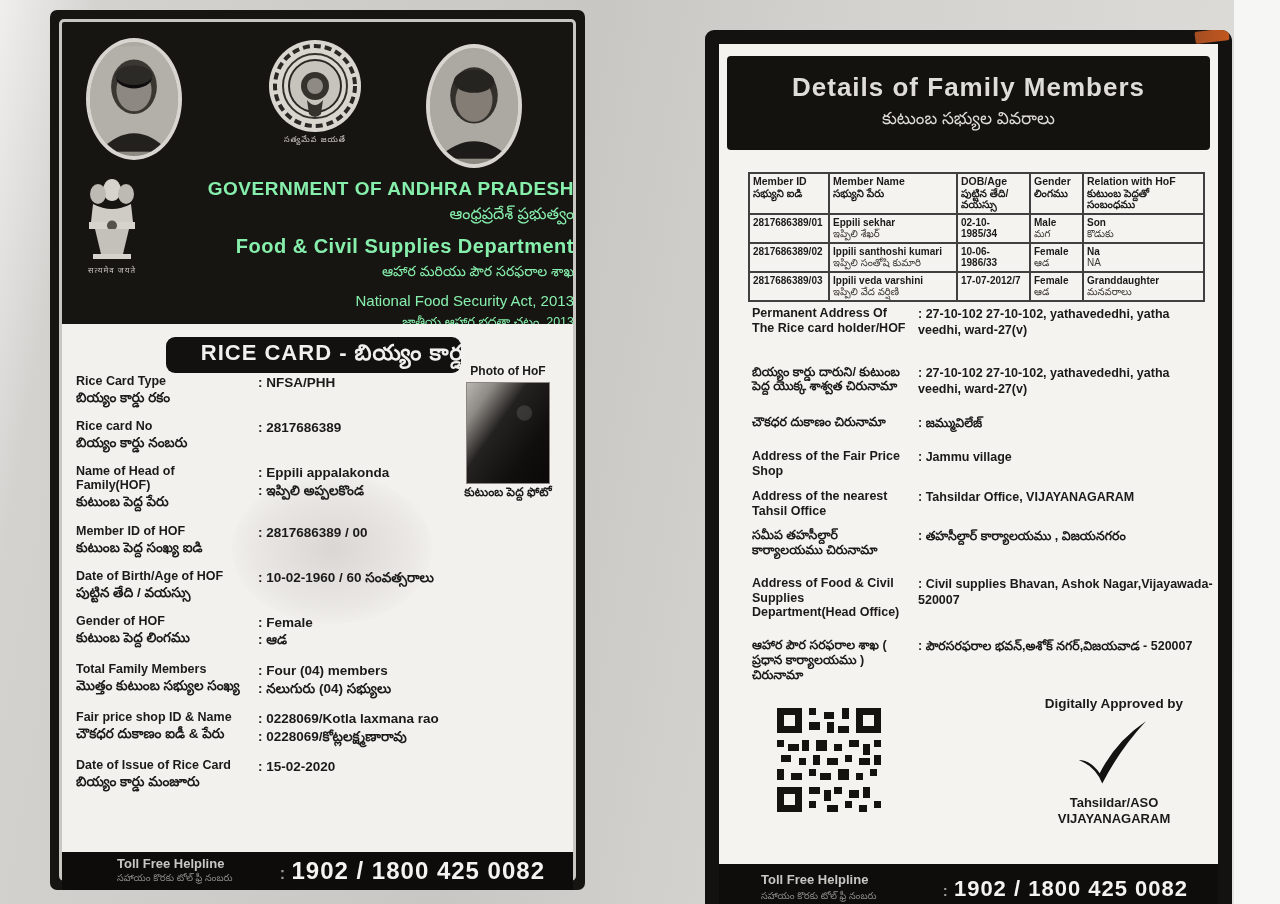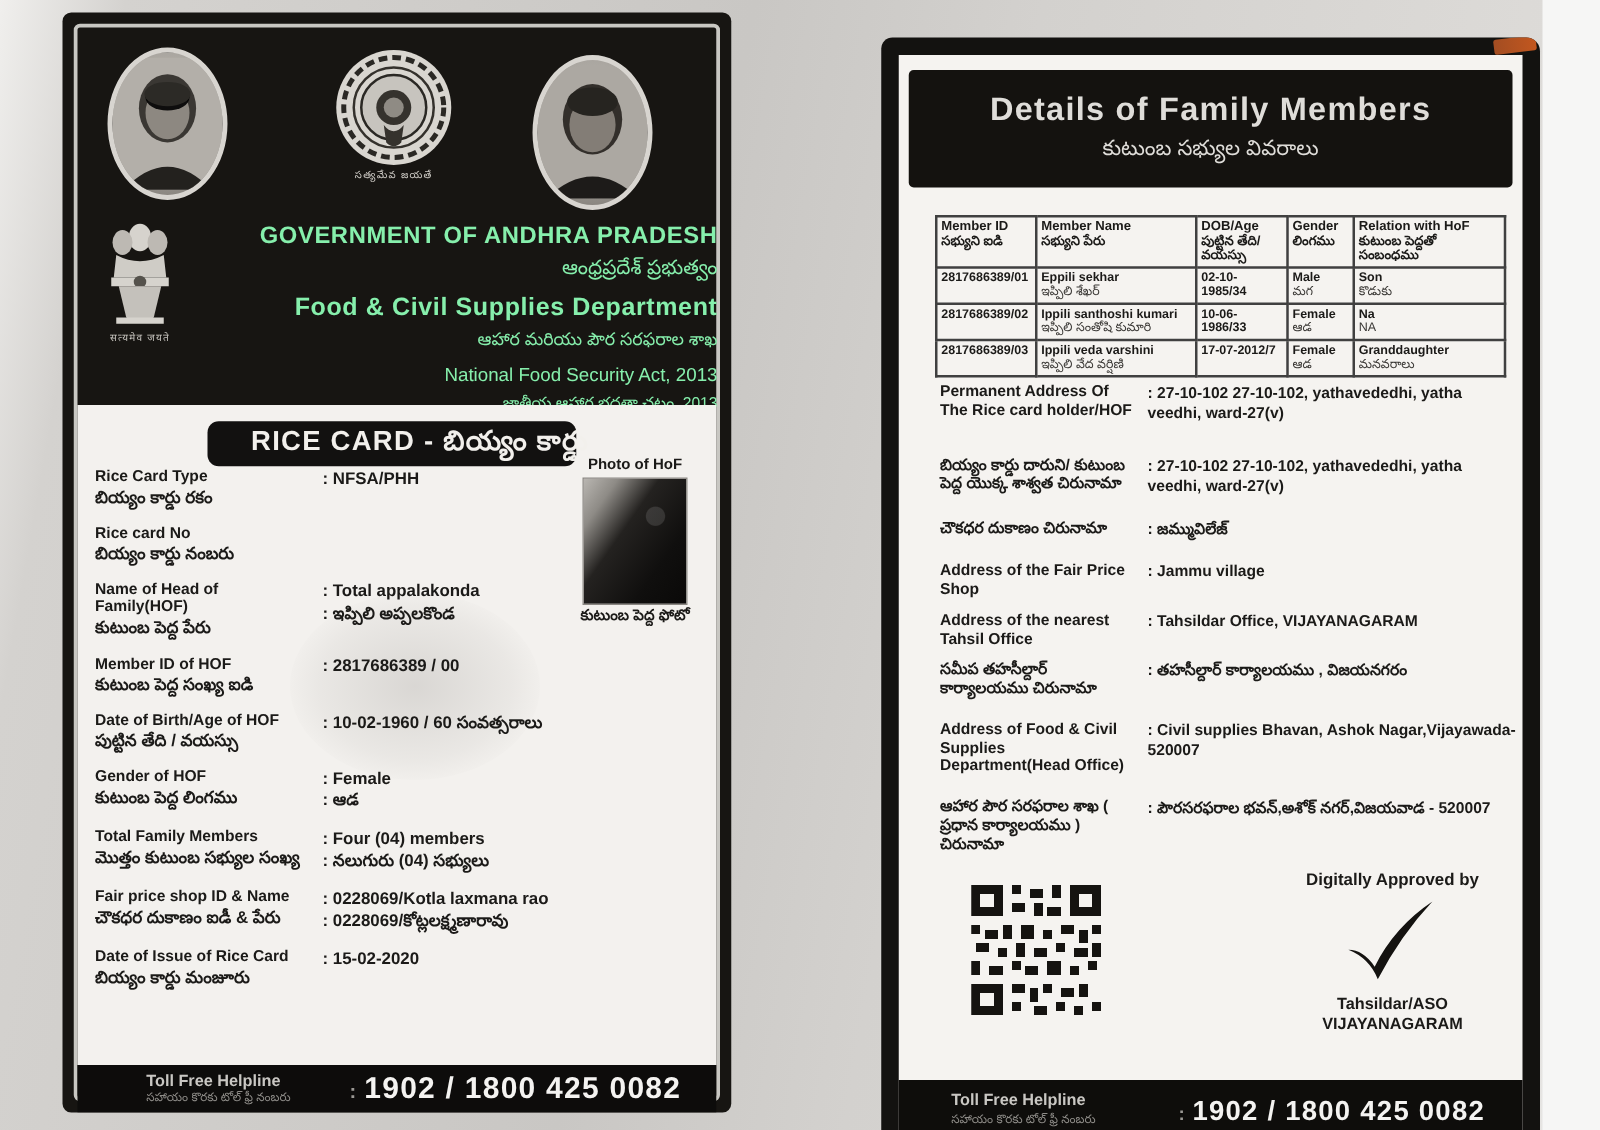--- a/index.html
+++ b/index.html
@@ -220,29 +220,33 @@
               <div class="f-ven">NFSA/PHH</div>
 
             </div>
           </div>
 
           <div class="field">
             <div class="f-label">
               <div class="f-len">Rice card No</div>
               <div class="f-lte">బియ్యం కార్డు నంబరు</div>
             </div>
+            <div class="f-vals">
+              <div class="f-ven">2817686389</div>
+
+            </div>
           </div>
 
           <div class="field">
             <div class="f-label">
               <div class="f-len">Name of Head of Family(HOF)</div>
               <div class="f-lte">కుటుంబ పెద్ద పేరు</div>
             </div>
             <div class="f-vals">
-              <div class="f-ven">Total appalakonda</div>
+              <div class="f-ven">Eppili appalakonda</div>
               <div class="f-vte">ఇప్పిలి అప్పలకొండ</div>
             </div>
           </div>
 
           <div class="field">
             <div class="f-label">
               <div class="f-len">Member ID of HOF</div>
               <div class="f-lte">కుటుంబ పెద్ద సంఖ్య ఐడి</div>
             </div>
             <div class="f-vals">

